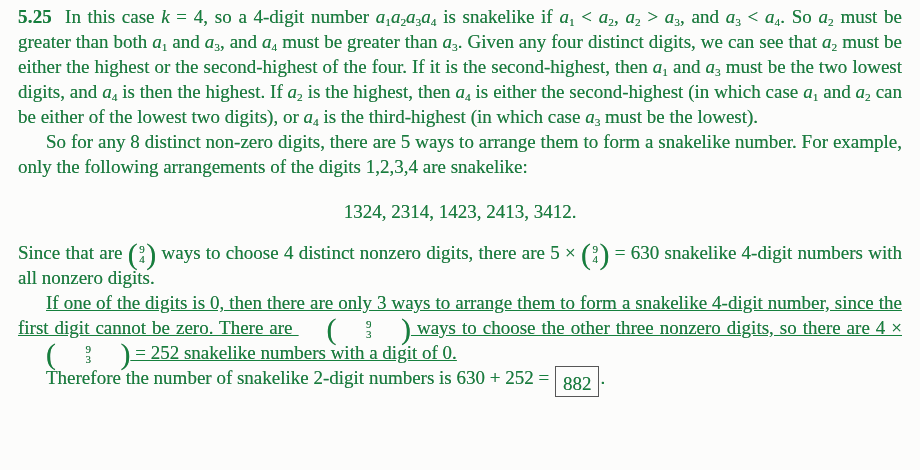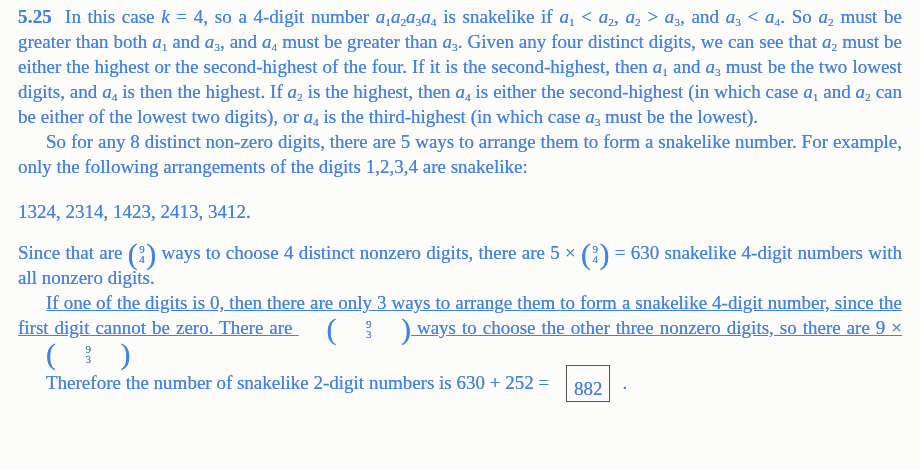--- a/index.html
+++ b/index.html
@@ -7,52 +7,53 @@
   .page {
     position: relative;
     width: 920px;
     height: 470px;
     overflow: hidden;
     background: #fcfcfb;
     padding: 4px 18px 0 18px;
     font-family: "Liberation Serif", "DejaVu Serif", serif;
     font-size: 19px;
     line-height: 25px;
-    color: #3b82f6;
+    color: #15803d;
     text-shadow: 0 0 0.5px rgba(48,48,48,0.55);
   }
   p.para { margin: 0; text-align: justify; }
   p.indent { text-indent: 28px; }
   .p2 { margin-top: 9px; }
   .p3 { margin-top: 0; }
   .p4 { margin-top: 12px; text-decoration: underline; }
   .p5 { margin-top: 22px; }
   .display-eq {
+    text-align: center;
     margin: 20px 0 16px 0;
   }
   .probnum { font-weight: bold; margin-right: 13px; letter-spacing: 0.2px; }
   .mvar i { font-style: italic; }
   sub { font-size: 0.6em; line-height: 0; vertical-align: -0.24em; }
   .binom {
     display: inline-flex;
     align-items: center;
     height: 20px;
     vertical-align: -5px;
     white-space: nowrap;
   }
   .bp { font-size: 30px; line-height: 20px; font-weight: 400; }
   .bstack { display: inline-flex; flex-direction: column; align-items: center; padding: 0 1.5px; }
   .bstack span { display: block; font-size: 11px; line-height: 10px; text-align: center; }
   .ansbox {
     display: inline-block;
     border: 1.2px solid #565656;
-    padding: 12px 7px 2px 7px;
+    padding: 6px 7px 2px 7px;
     line-height: 21px;
     vertical-align: -6px;
-    margin: 0 12px;
+    margin: 0 1px;
     text-indent: 0;
   }
 </style>
 </head>
 <body>
 
 <div class="page">
   <p class="para p1"><span class="probnum">5.25</span><span>In this case </span><span class="mvar"><i>k</i></span><span> = 4, so a 4-digit number </span><span class="mvar"><i>a</i><sub>1</sub></span><span class="mvar"><i>a</i><sub>2</sub></span><span class="mvar"><i>a</i><sub>3</sub></span><span class="mvar"><i>a</i><sub>4</sub></span><span> is snakelike if </span><span class="mvar"><i>a</i><sub>1</sub></span><span> &lt; </span><span class="mvar"><i>a</i><sub>2</sub></span><span>, </span><span class="mvar"><i>a</i><sub>2</sub></span><span> &gt; </span><span class="mvar"><i>a</i><sub>3</sub></span><span>, and </span><span class="mvar"><i>a</i><sub>3</sub></span><span> &lt; </span><span class="mvar"><i>a</i><sub>4</sub></span><span>.  So </span><span class="mvar"><i>a</i><sub>2</sub></span><span> must be greater than both </span><span class="mvar"><i>a</i><sub>1</sub></span><span> and </span><span class="mvar"><i>a</i><sub>3</sub></span><span>, and </span><span class="mvar"><i>a</i><sub>4</sub></span><span> must be greater than </span><span class="mvar"><i>a</i><sub>3</sub></span><span>.  Given any four distinct digits, we can see that </span><span class="mvar"><i>a</i><sub>2</sub></span><span> must be either the highest or the second-highest of the four.  If it is the second-highest, then </span><span class="mvar"><i>a</i><sub>1</sub></span><span> and </span><span class="mvar"><i>a</i><sub>3</sub></span><span> must be the two lowest digits, and </span><span class="mvar"><i>a</i><sub>4</sub></span><span> is then the highest.  If </span><span class="mvar"><i>a</i><sub>2</sub></span><span> is the highest, then </span><span class="mvar"><i>a</i><sub>4</sub></span><span> is either the second-highest (in which case </span><span class="mvar"><i>a</i><sub>1</sub></span><span> and </span><span class="mvar"><i>a</i><sub>2</sub></span><span> can be either of the lowest two digits), or </span><span class="mvar"><i>a</i><sub>4</sub></span><span> is the third-highest (in which case </span><span class="mvar"><i>a</i><sub>3</sub></span><span> must be the lowest).</span></p>
   <p class="para indent p2"><span>So for any 8 distinct non-zero digits, there are 5 ways to arrange them to form a snakelike number. For example, only the following arrangements of the digits 1,2,3,4 are snakelike:</span></p>
   <div class="display-eq">1324, 2314, 1423, 2413, 3412.</div>
@@ -71,22 +72,22 @@
         </span>
         <span class="bp">)</span>
       </span><span> = 630 snakelike 4-digit numbers with all nonzero digits.</span></p>
   <p class="para indent p4"><span>If one of the digits is 0, then there are only 3 ways to arrange them to form a snakelike 4-digit number, since the first digit cannot be zero.  There are </span><span class="binom">
         <span class="bp">(</span>
         <span class="bstack">
           <span>9</span>
           <span>3</span>
         </span>
         <span class="bp">)</span>
-      </span><span> ways to choose the other three nonzero digits, so there are 9 × </span><span class="binom">
+      </span><span> ways to choose the other three nonzero digits, so there are 4 × </span><span class="binom">
         <span class="bp">(</span>
         <span class="bstack">
           <span>9</span>
           <span>3</span>
         </span>
         <span class="bp">)</span>
-      </span></p>
+      </span><span> = 252 snakelike numbers with a digit of 0.</span></p>
   <p class="para indent p5"><span>Therefore the number of snakelike 2-digit numbers is 630 + 252 = </span><span class="ansbox">882</span><span>.</span></p>
 </div>
 
 </body></html>

